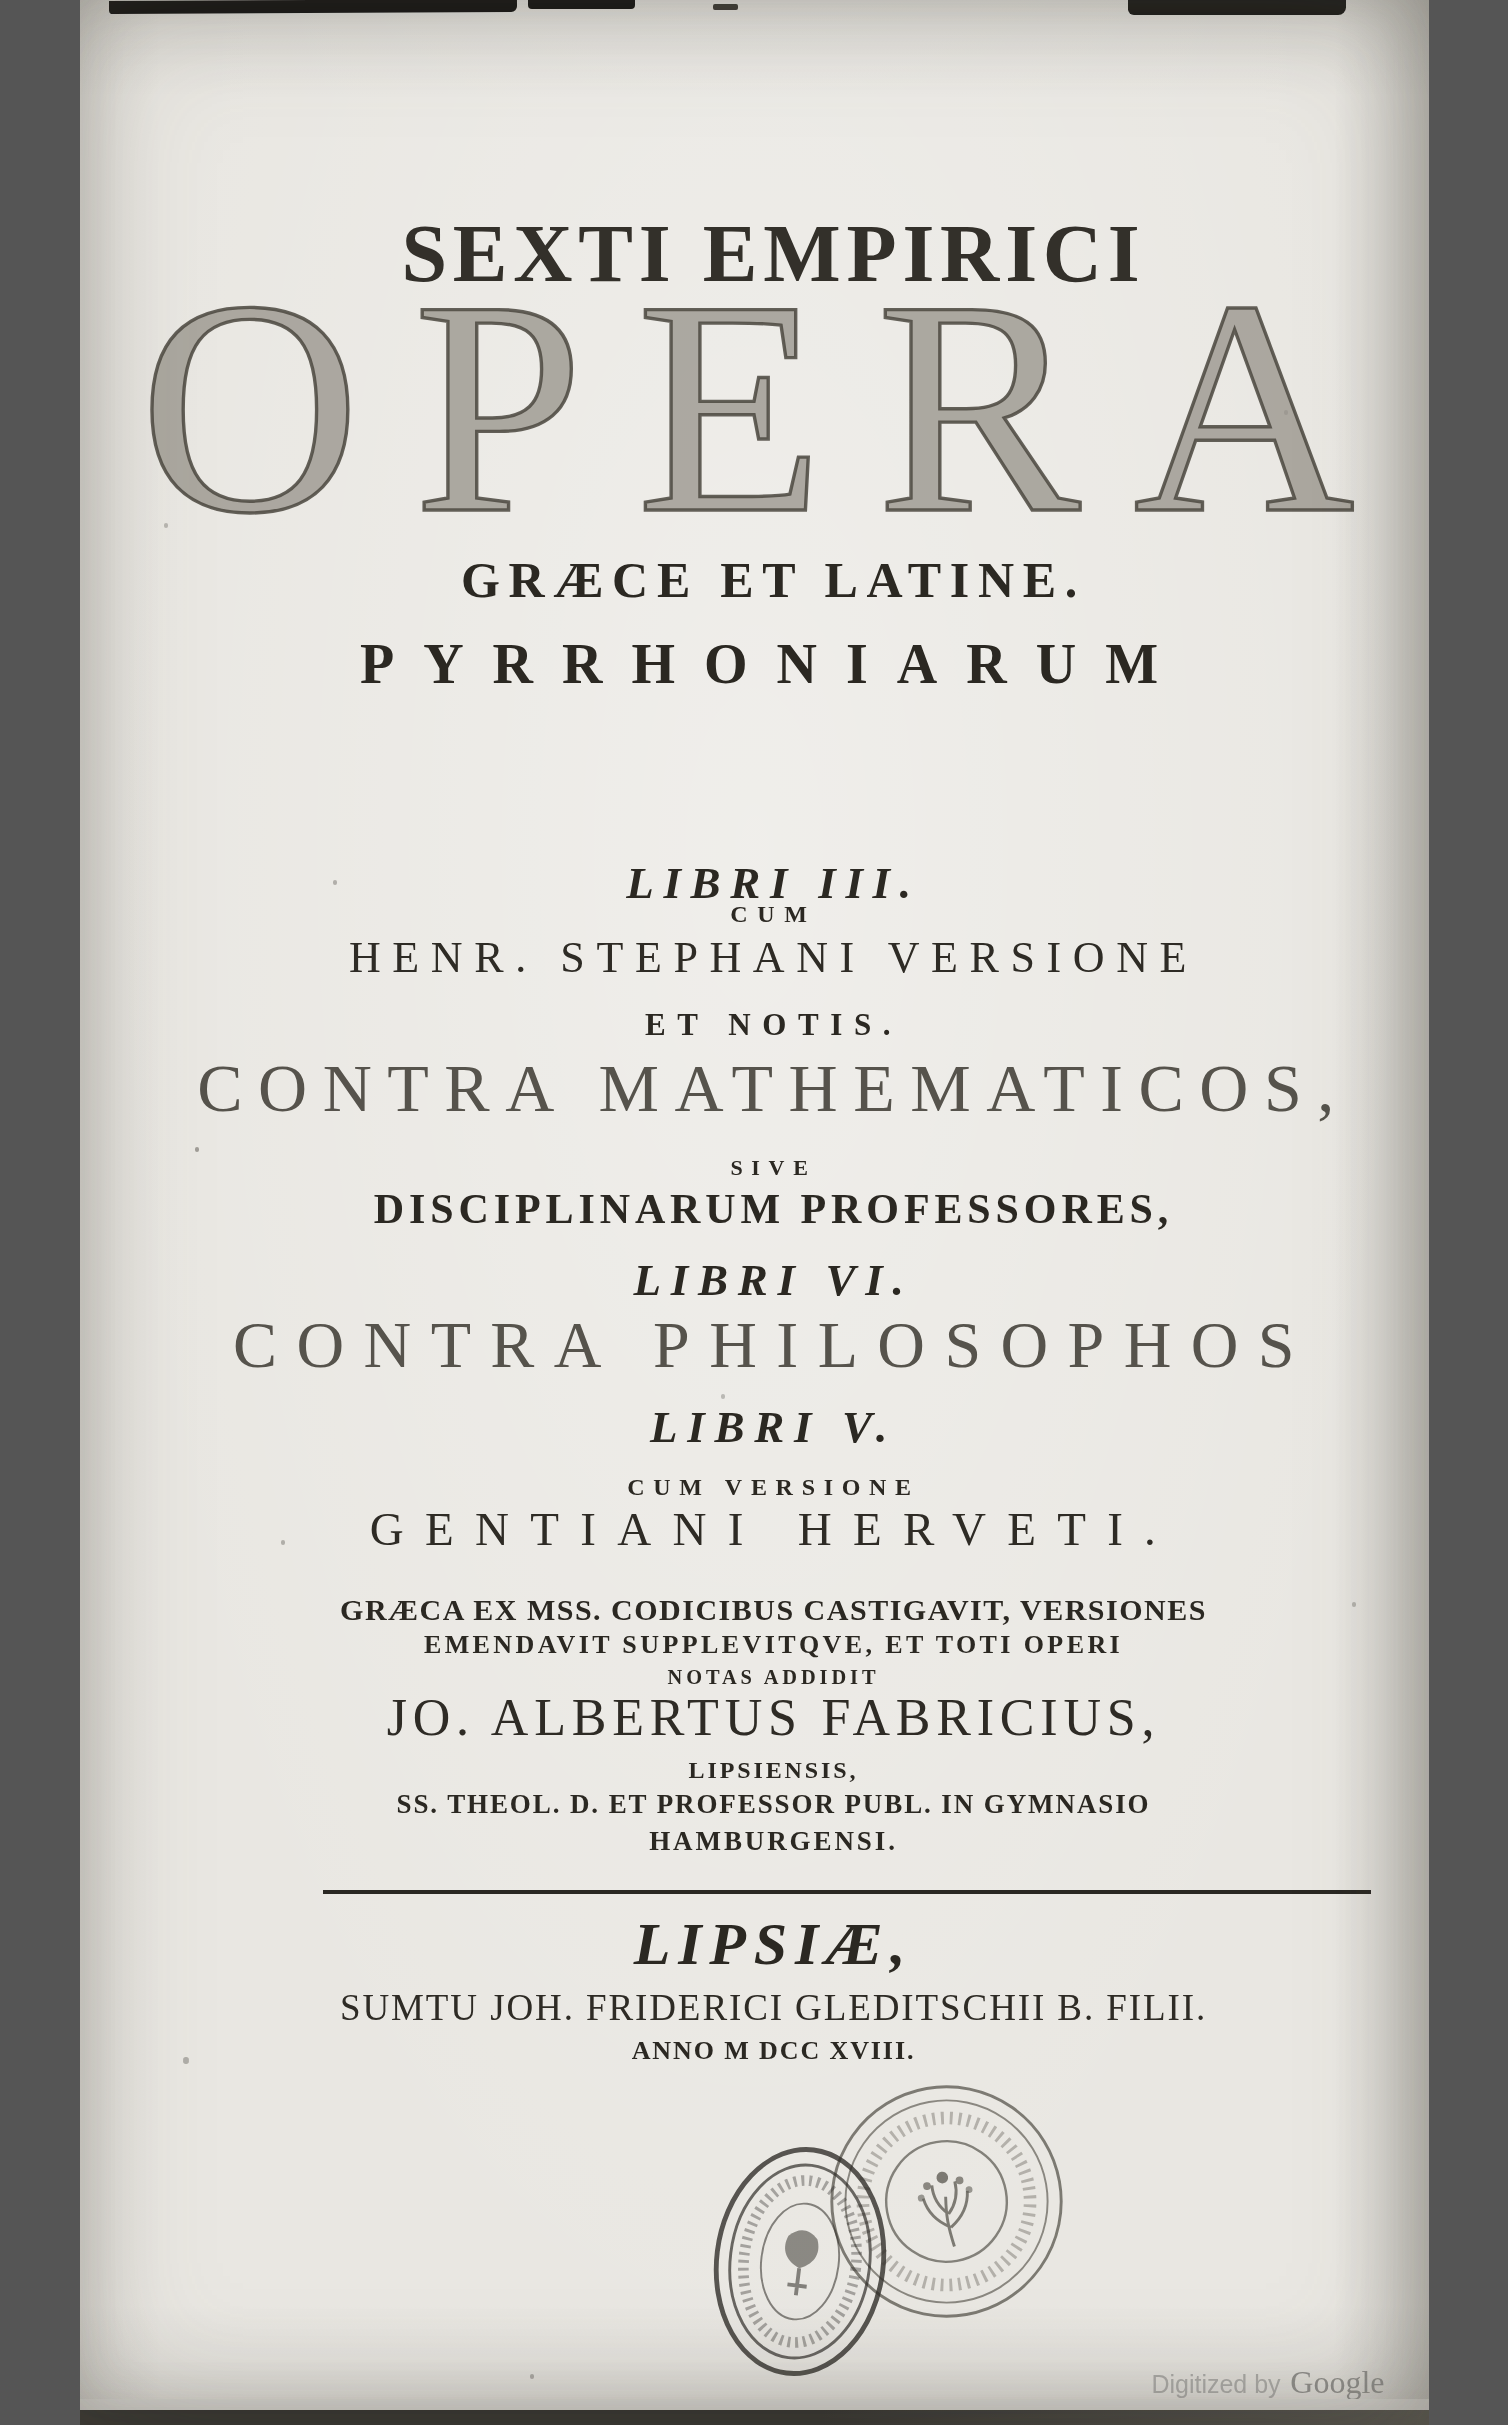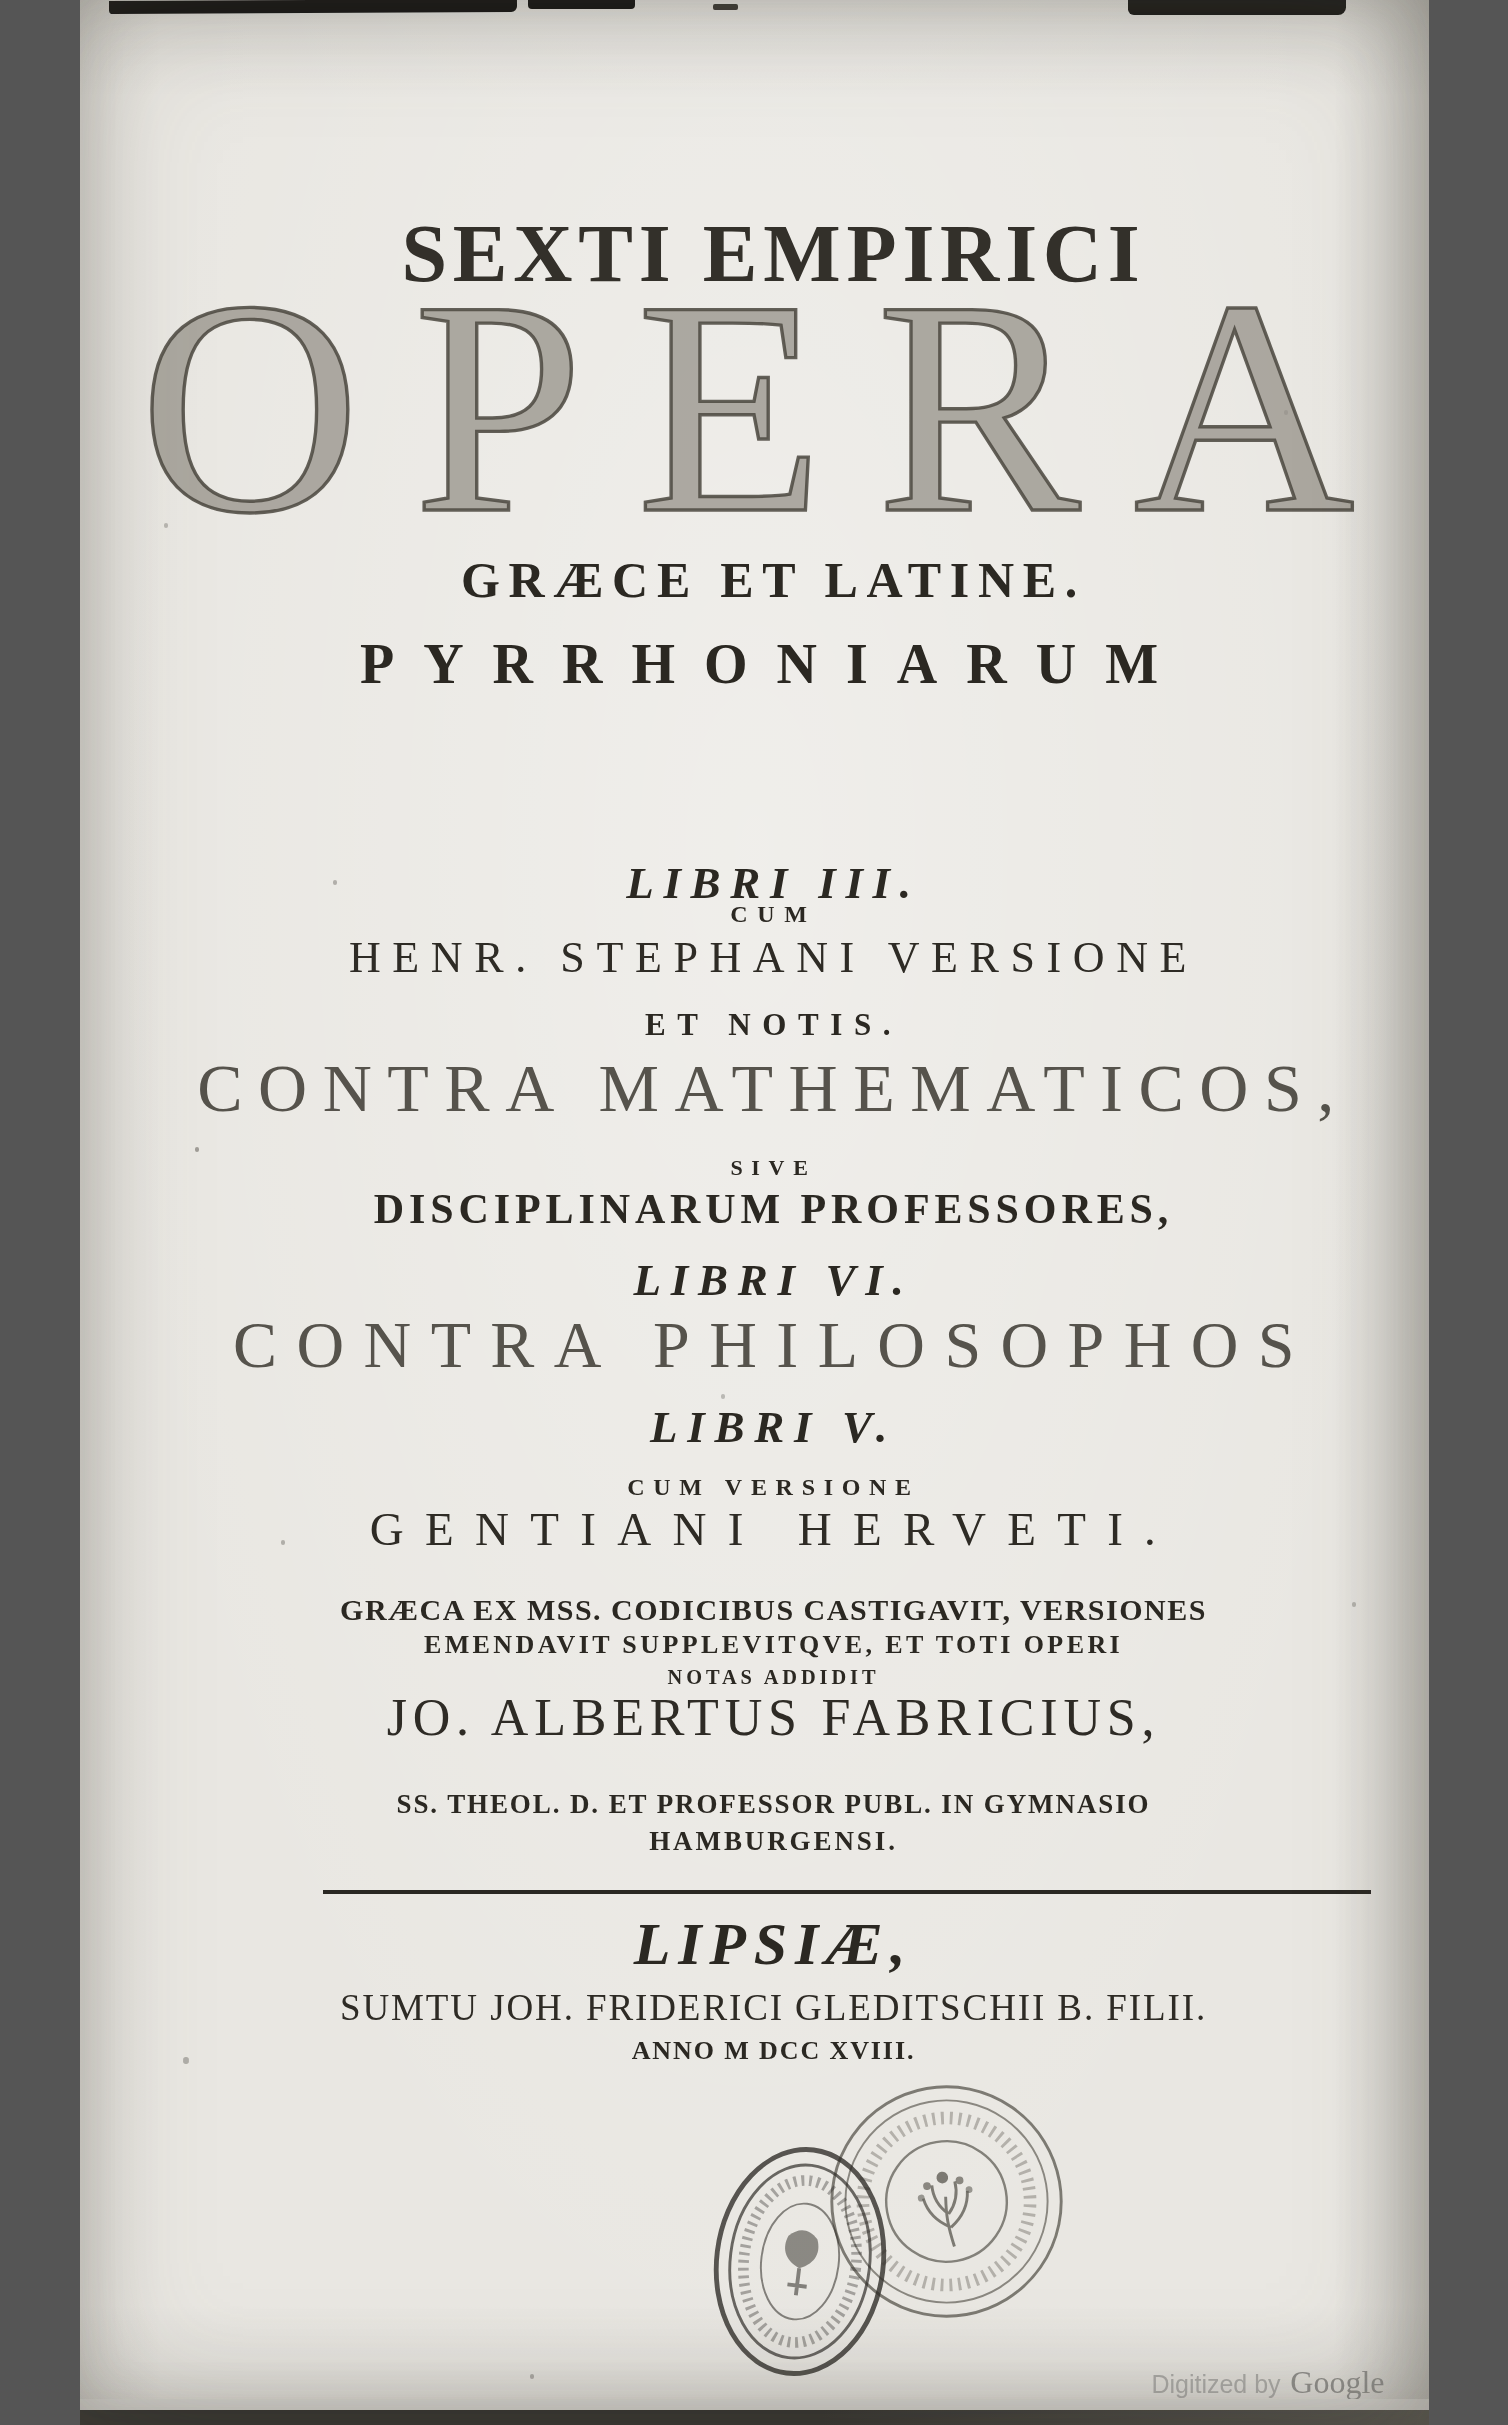--- a/index.html
+++ b/index.html
@@ -184,20 +184,21 @@
 
   <div class="line l-work3">CONTRA PHILOSOPHOS</div>
   <div class="line l-books3">LIBRI V.</div>
   <div class="line l-cumversione">CUM VERSIONE</div>
   <div class="line l-translator">GENTIANI HERVETI.</div>
 
   <div class="line l-note1">GRÆCA EX MSS. CODICIBUS CASTIGAVIT, VERSIONES</div>
   <div class="line l-note2">EMENDAVIT SUPPLEVITQVE, ET TOTI OPERI</div>
   <div class="line l-note3">NOTAS ADDIDIT</div>
   <div class="line l-editor">JO. ALBERTUS FABRICIUS,</div>
+  <div class="line l-edtitle1">LIPSIENSIS,</div>
   <div class="line l-edtitle2">SS. THEOL. D. ET PROFESSOR PUBL. IN GYMNASIO</div>
   <div class="line l-edtitle3">HAMBURGENSI.</div>
 
   <div class="rule"></div>
   <div class="line l-city">LIPSIÆ,</div>
   <div class="line l-publisher">SUMTU JOH. FRIDERICI GLEDITSCHII B. FILII.</div>
   <div class="line l-year">ANNO M DCC XVIII.</div>
 
   <div class="stamp-round">
     <svg width="243" height="243" viewBox="0 0 250 250">

